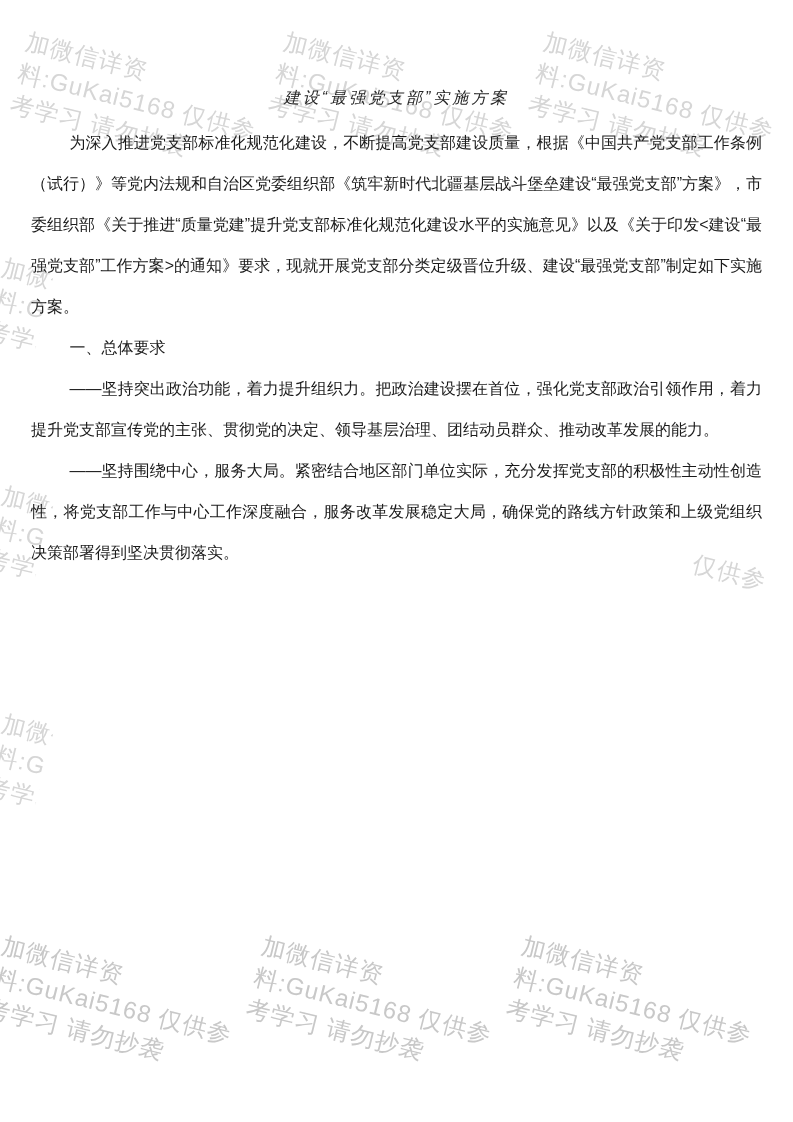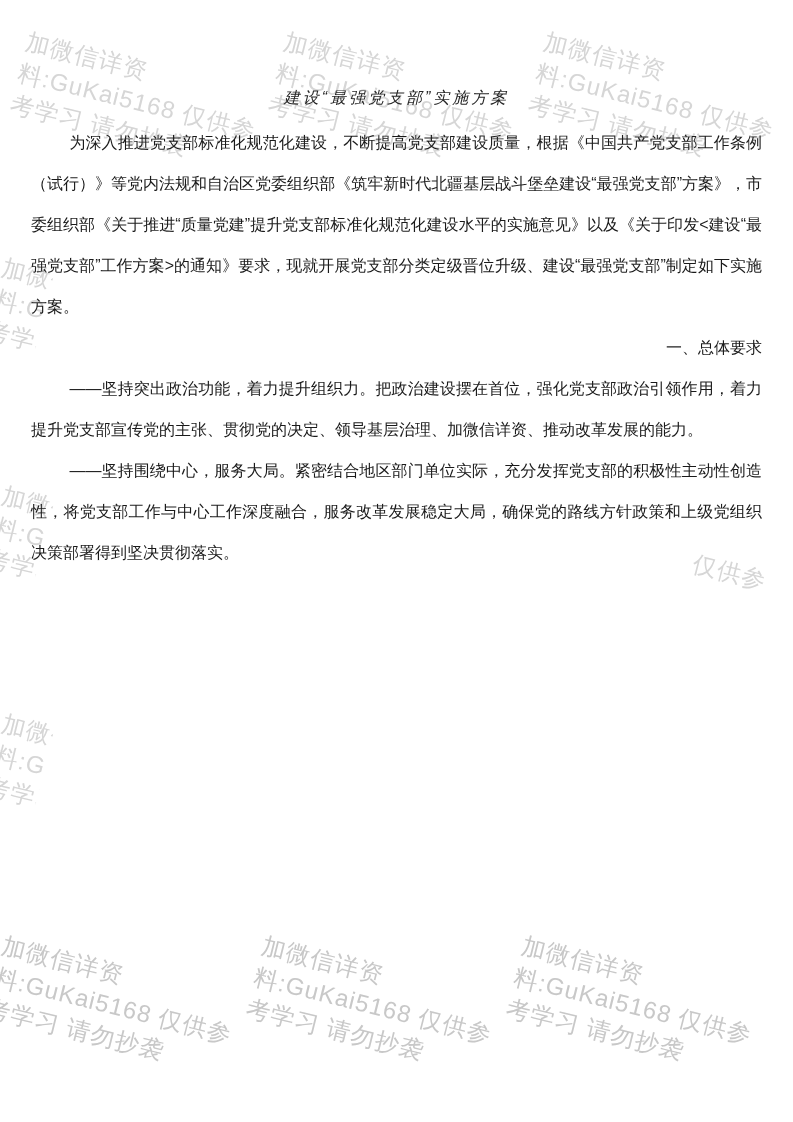--- a/index.html
+++ b/index.html
@@ -57,21 +57,21 @@
     font-size:16px;
     line-height:41px;
     color:#1a1a1a;
     text-align:justify;
   }
   .doc-body p {
     margin:0;
     text-indent:2.4em;
   }
   .doc-body p.heading {
-    text-align:right;
+    text-align:left;
   }
 </style>
 </head>
 <body>
 
 <div id="page">
 
   <div id="wm-layer">
       <div class="wm full light" style="left: 30px; top: 26px; transform: rotate(14deg);">
         <div>加微信详资</div>
@@ -121,18 +121,18 @@
         <div>料:GuKai5168 仅供参</div>
         <div>考学习 请勿抄袭</div>
       </div>
     </div>
 
   <div id="doc-layer">
     <div class="doc-title">建设“最强党支部”实施方案</div>
     <div class="doc-body">
         <p class="body">为深入推进党支部标准化规范化建设，不断提高党支部建设质量，根据《中国共产党支部工作条例（试行）》等党内法规和自治区党委组织部《筑牢新时代北疆基层战斗堡垒建设“最强党支部”方案》，市委组织部《关于推进“质量党建”提升党支部标准化规范化建设水平的实施意见》以及《关于印发&lt;建设“最强党支部”工作方案&gt;的通知》要求，现就开展党支部分类定级晋位升级、建设“最强党支部”制定如下实施方案。</p>
         <p class="heading">一、总体要求</p>
-        <p class="body">——坚持突出政治功能，着力提升组织力。把政治建设摆在首位，强化党支部政治引领作用，着力提升党支部宣传党的主张、贯彻党的决定、领导基层治理、加微信详资、推动改革发展的能力。</p>
+        <p class="body">——坚持突出政治功能，着力提升组织力。把政治建设摆在首位，强化党支部政治引领作用，着力提升党支部宣传党的主张、贯彻党的决定、领导基层治理、团结动员群众、推动改革发展的能力。</p>
         <p class="body">——坚持围绕中心，服务大局。紧密结合地区部门单位实际，充分发挥党支部的积极性主动性创造性，将党支部工作与中心工作深度融合，服务改革发展稳定大局，确保党的路线方针政策和上级党组织决策部署得到坚决贯彻落实。</p>
       </div>
   </div>
 
 </div>
 
 </body></html>

